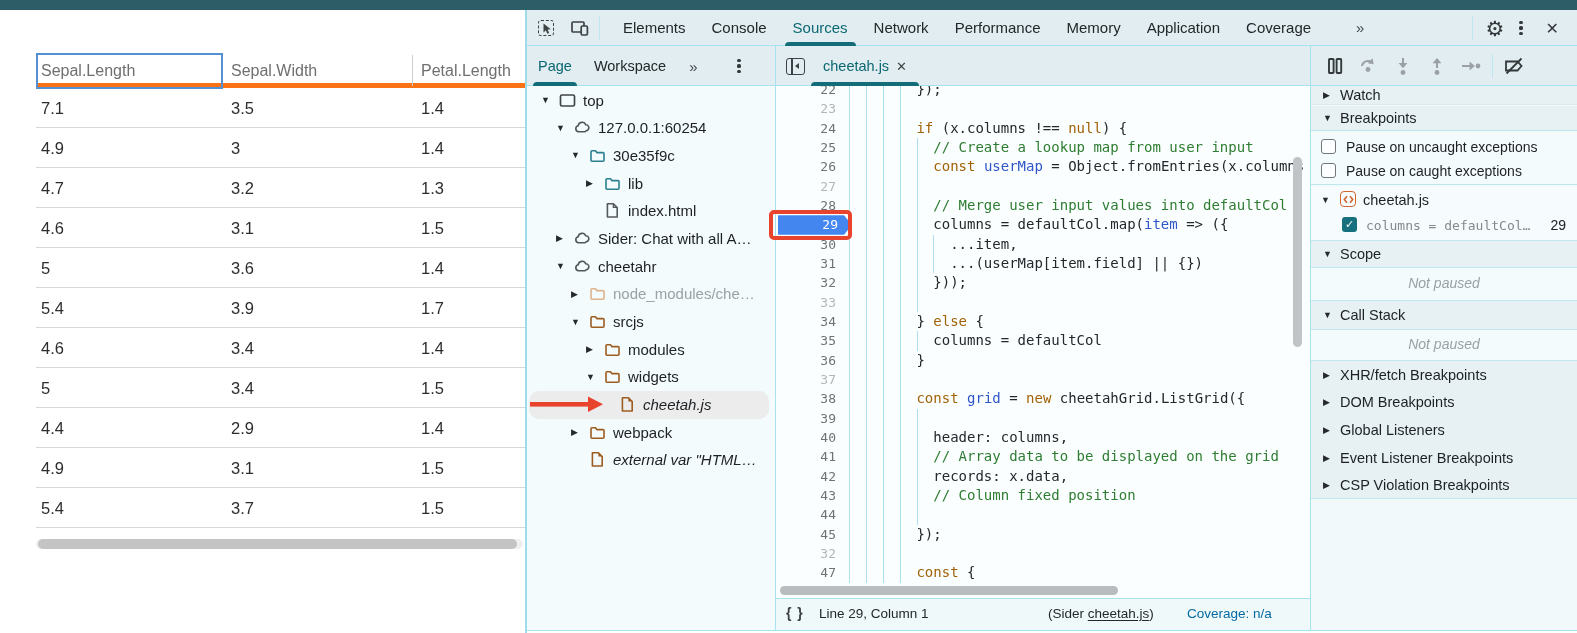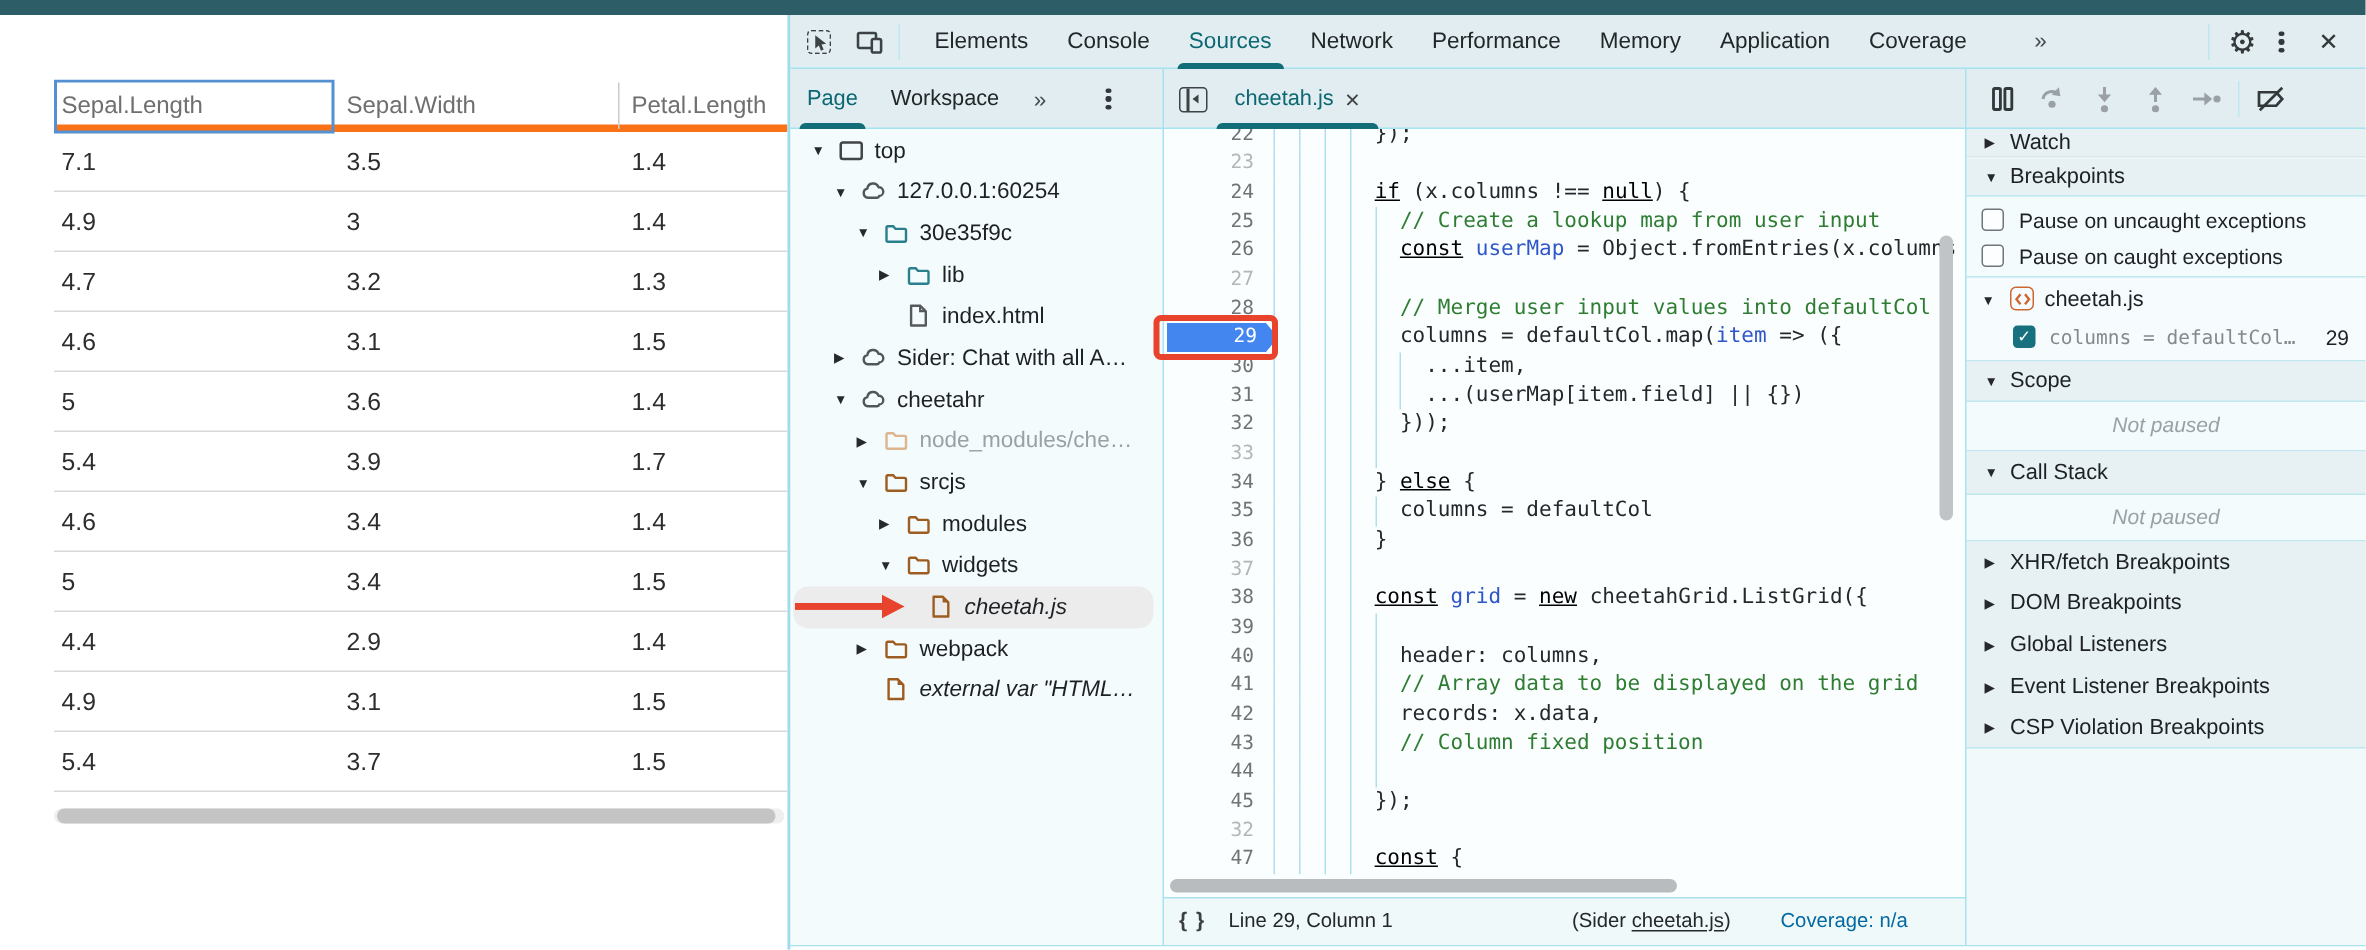--- a/index.html
+++ b/index.html
@@ -105,21 +105,21 @@
     font-family:"DejaVu Sans Mono", monospace; font-size:13px; color:#6e7375;
     text-align:right; padding-right:16px; line-height:19.34px; }
   .cl .gut.dim { color:#b1b6b8; }
   .cl .gut.bp { background:#4486f0; color:#fff; left:2px; width:74px;
     clip-path:polygon(0 0, calc(100% - 8px) 0, 100% 50%, calc(100% - 8px) 100%, 0 100%);
     padding-right:14px; }
   .cl .code { position:absolute; left:73px; top:0; right:0; height:19.34px;
     font-family:"DejaVu Sans Mono", monospace; font-size:14px; line-height:19.34px;
     white-space:pre; color:#23282c; }
   .cl .gl { position:absolute; top:0; width:1px; height:19.34px; background:#addff0; }
-  .tok-k { color:#000000;text-decoration:underline; }
+  .tok-k { color:#a16207; }
   .tok-c { color:#2e7d32; }
   .tok-d { color:#2f56c9; }
   #ed-vscroll { position:absolute; left:517px; top:71px; width:9px; height:190px;
     border-radius:4.5px; background:#c1c4c6; }
   #ed-hscroll { position:absolute; left:4px; top:500px; width:338px; height:9px;
     border-radius:4.5px; background:#b8bcbe; }
   #statusbar { position:absolute; left:249px; top:588px; width:534px; height:32px;
     background:#f0f9fa; border-top:1px solid #a7e3ee; font-size:13.5px; color:#24282b; }
   #statusbar .braces { position:absolute; left:10px; top:6px; font-weight:700; font-size:14px;
     letter-spacing:1px; color:#3c4043; }

